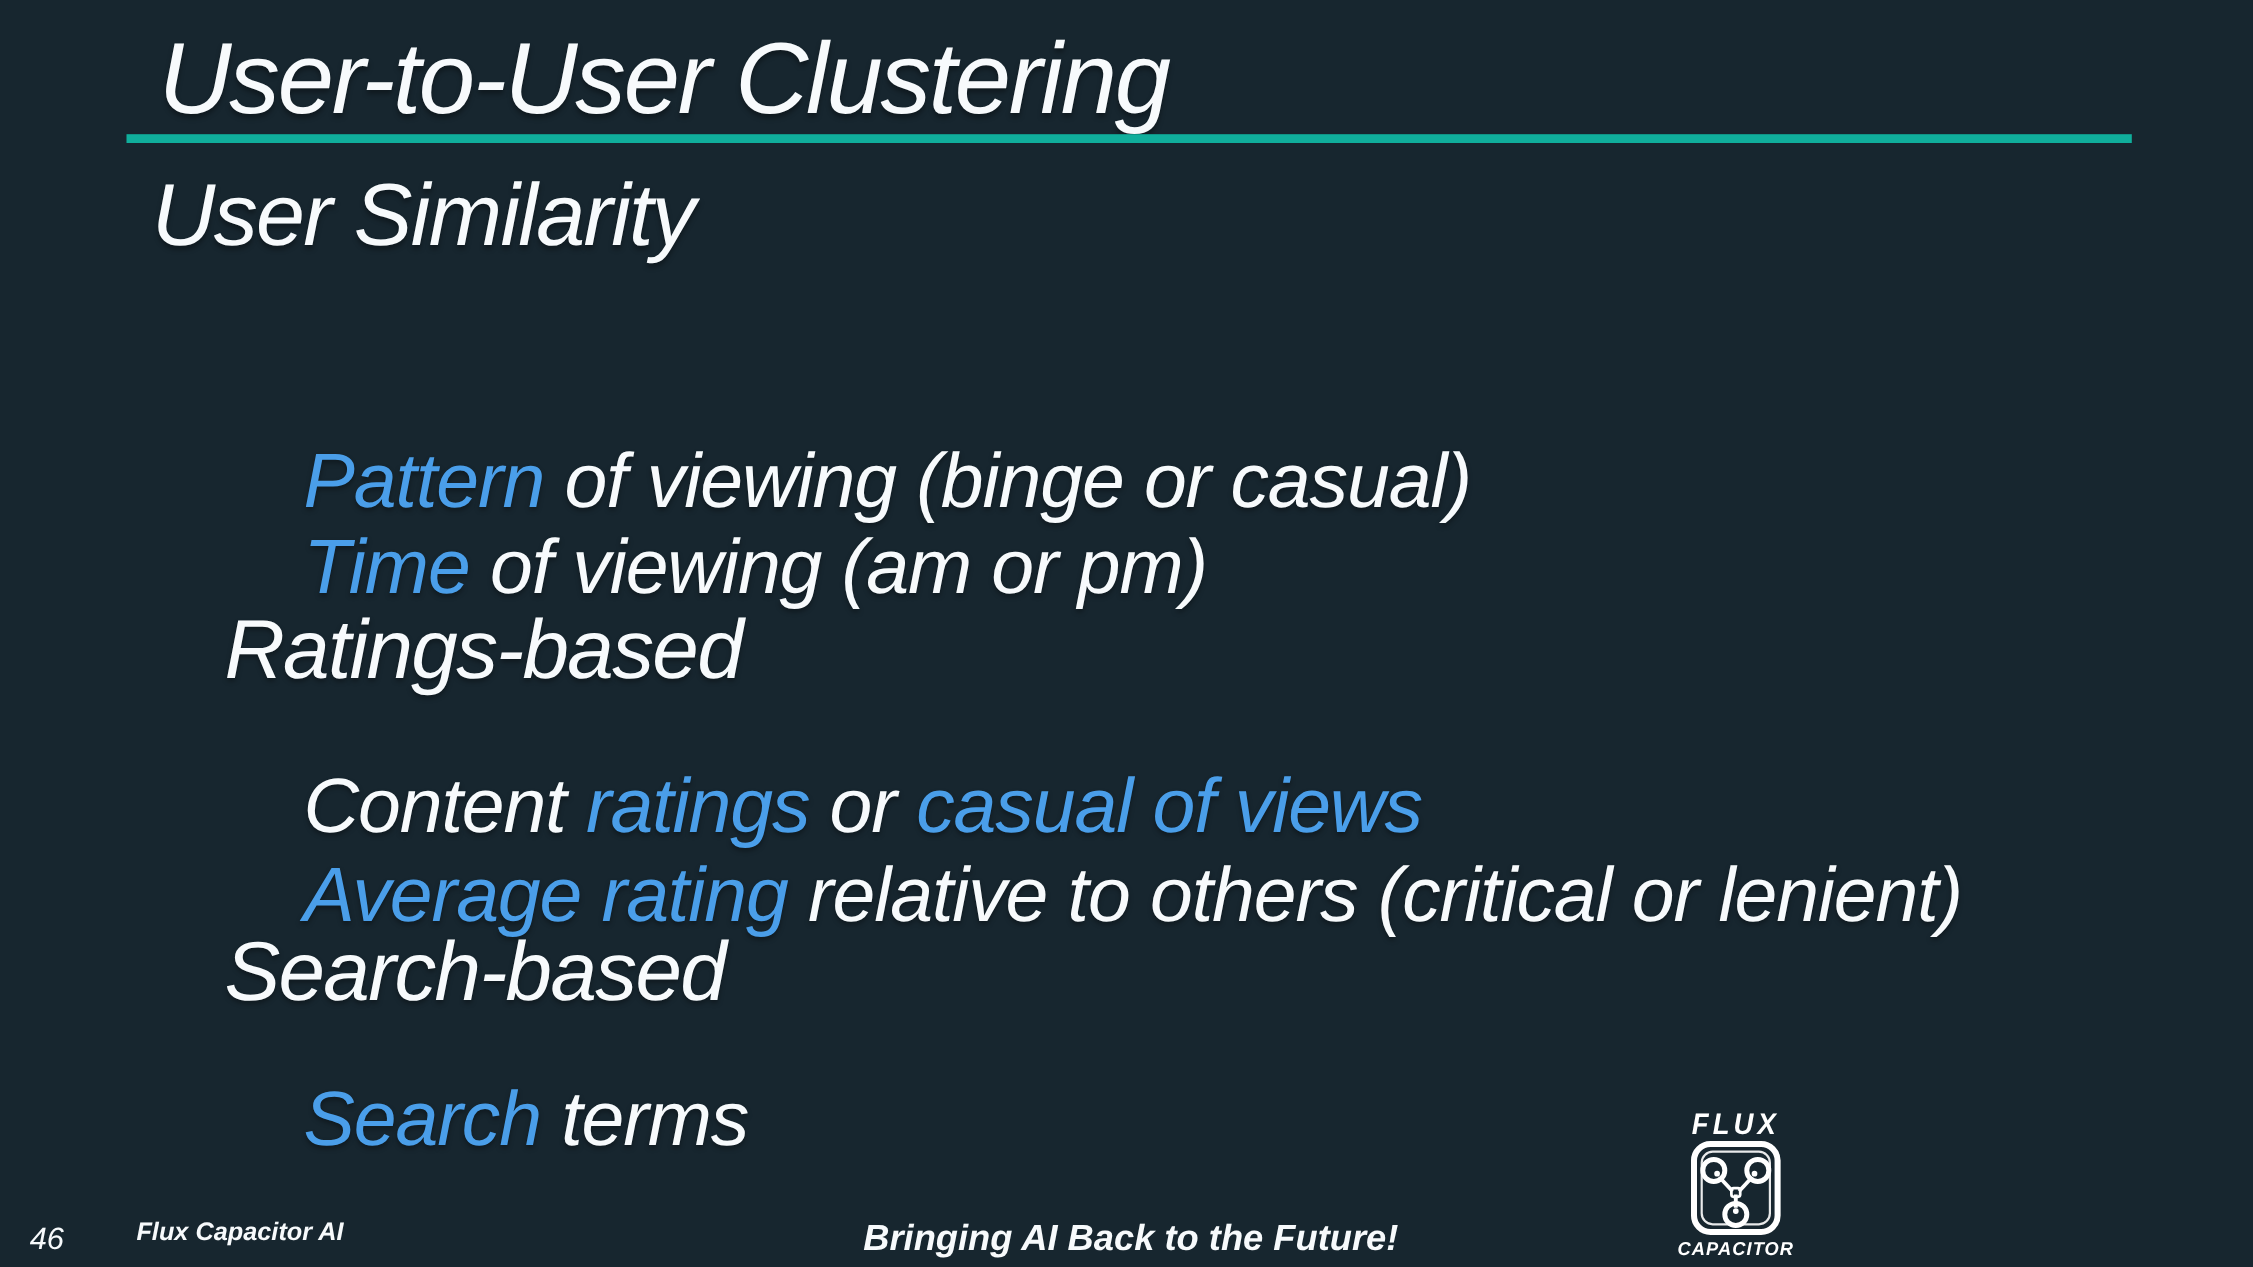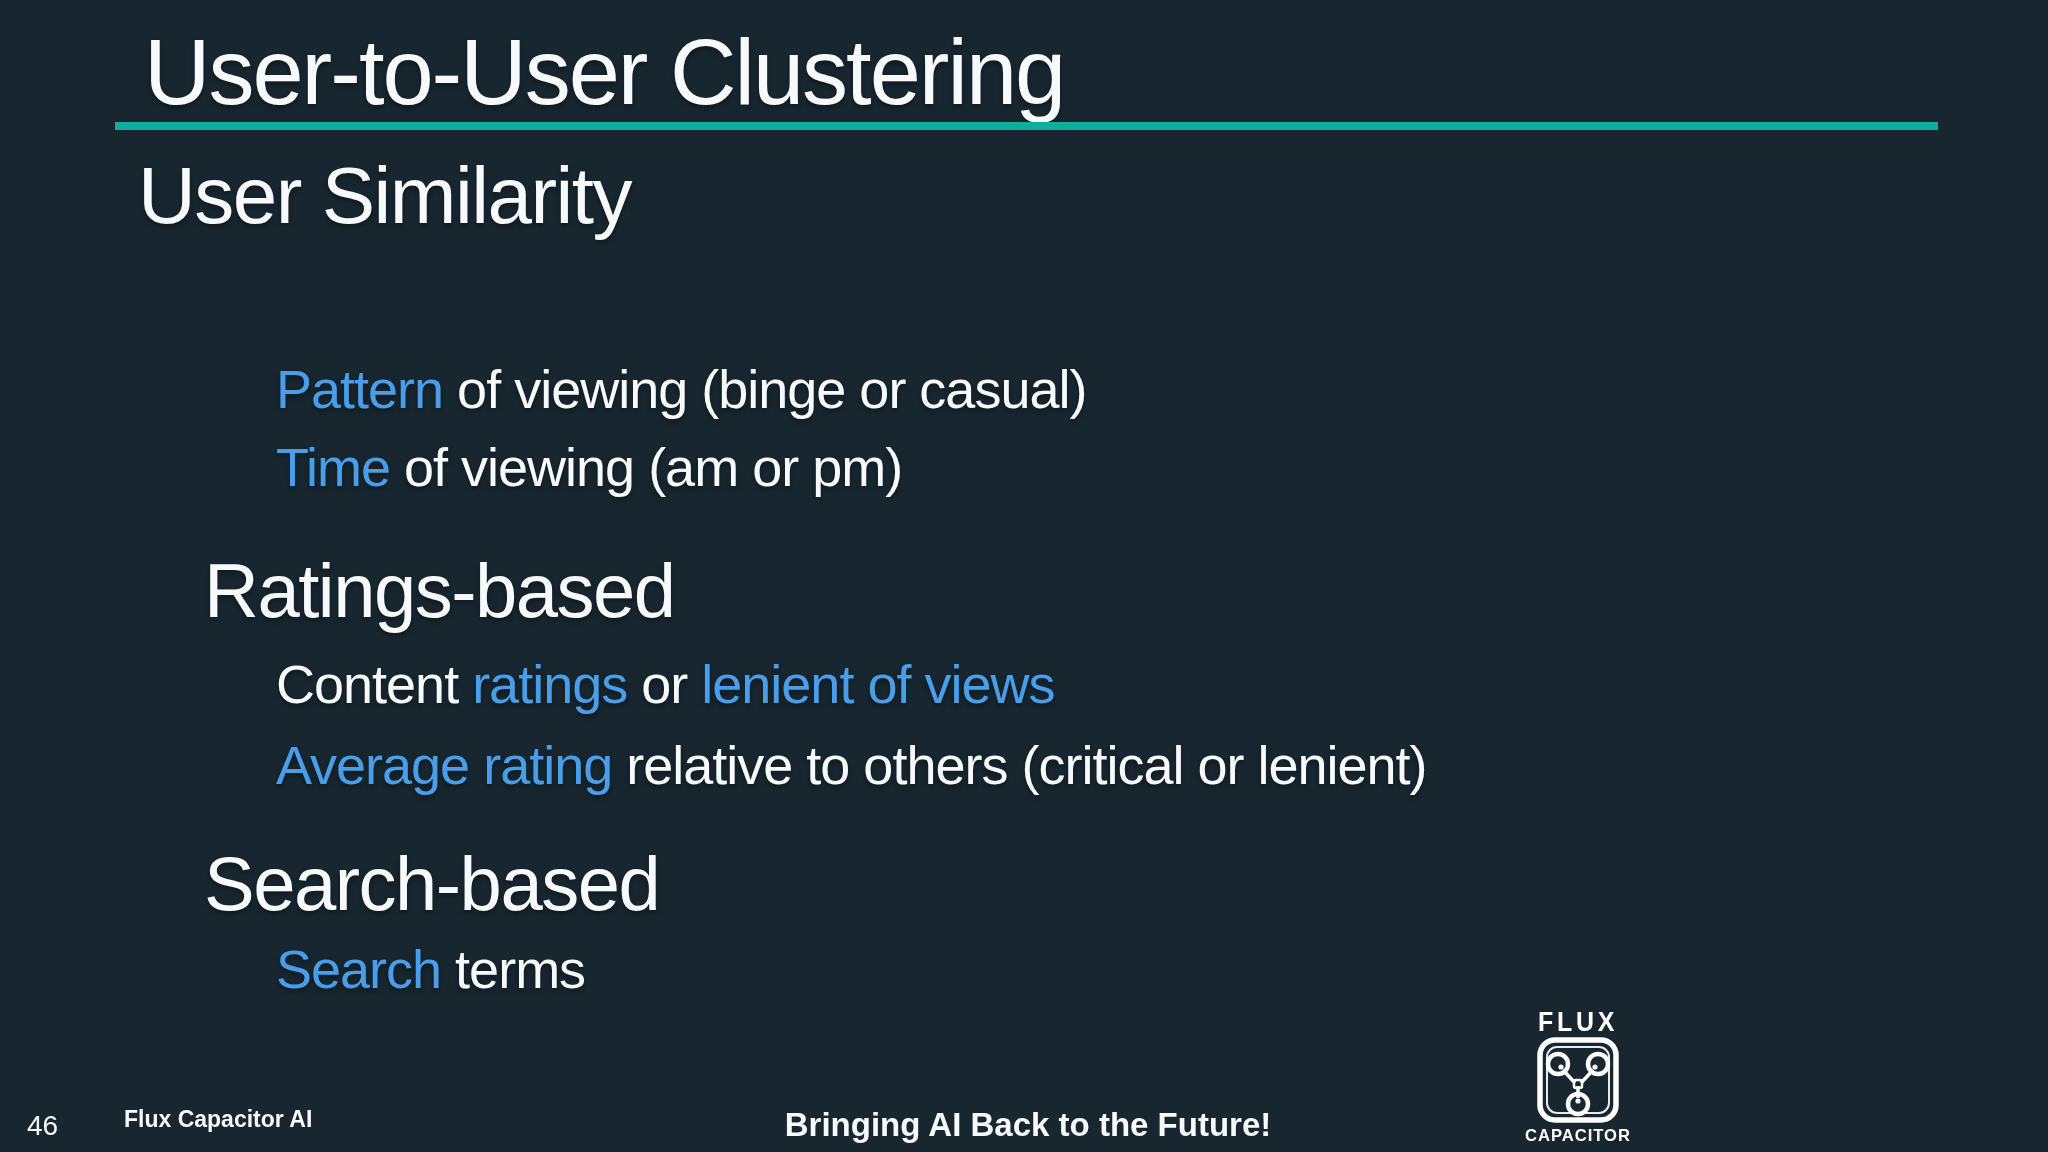--- a/index.html
+++ b/index.html
@@ -13,20 +13,21 @@
   body {
     width: 2048px; height: 1152px;
     background: var(--background);
     overflow: hidden;
   }
   .slide {
     position: relative;
     width: 1648px; height: 1152px;
     font-family: "Liberation Sans", "DejaVu Sans", sans-serif;
     color: var(--text);
+    font-style: italic;
   }
   .line {
     position: absolute;
     white-space: nowrap;
     line-height: 1;
     text-shadow: 0 3px 5px rgba(0,0,0,0.35);
   }
   .slide-title {
     left: 144px; top: 26px;
     font-size: 92px;
@@ -43,22 +44,23 @@
     font-size: 80px;
     letter-spacing: -1.5px;
   }
   .section-heading {
     left: 204px;
     font-size: 76px;
     letter-spacing: -1.5px;
   }
   .bullet {
     left: 276px;
-    font-size: 54px;
+    font-size: 70px;
     letter-spacing: -1px;
+    margin-top: 40px;
   }
   .accent { color: var(--accent); }
   .sec1-h  { top: 258px; }
   .sec1-b1 { top: 362px; }
   .sec1-b2 { top: 440px; }
   .sec2-h  { top: 553px; }
   .sec2-b1 { top: 657px; }
   .sec2-b2 { top: 738px; }
   .sec3-h  { top: 846px; }
   .sec3-b1 { top: 942px; }
@@ -101,21 +103,21 @@
 
   <div class="line slide-title">User-to-User Clustering</div>
   <div class="title-rule"></div>
 
   <div class="line subtitle">User Similarity</div>
 
   <div class="line bullet sec1-b1"><span class="accent">Pattern</span><span> of viewing (binge or casual)</span></div>
   <div class="line section-heading sec2-h">Ratings-based</div>
 
   <div class="line bullet sec1-b2"><span class="accent">Time</span><span> of viewing (am or pm)</span></div>
-  <div class="line bullet sec2-b1"><span>Content </span><span class="accent">ratings</span><span> or </span><span class="accent">lenient of views</span></div>
+  <div class="line bullet sec2-b1"><span>Content </span><span class="accent">ratings</span><span> or </span><span class="accent">casual of views</span></div>
   <div class="line bullet sec2-b2"><span class="accent">Average rating</span><span> relative to others (critical or lenient)</span></div>
 
   <div class="line section-heading sec3-h">Search-based</div>
   <div class="line bullet sec3-b1"><span class="accent">Search</span><span> terms</span></div>
 
   <div class="line page-number">46</div>
   <div class="line footer-left">Flux Capacitor AI</div>
   <div class="line footer-center">Bringing AI Back to the Future!</div>
 
   <svg class="logo" viewBox="0 0 112 142" xmlns="http://www.w3.org/2000/svg">

